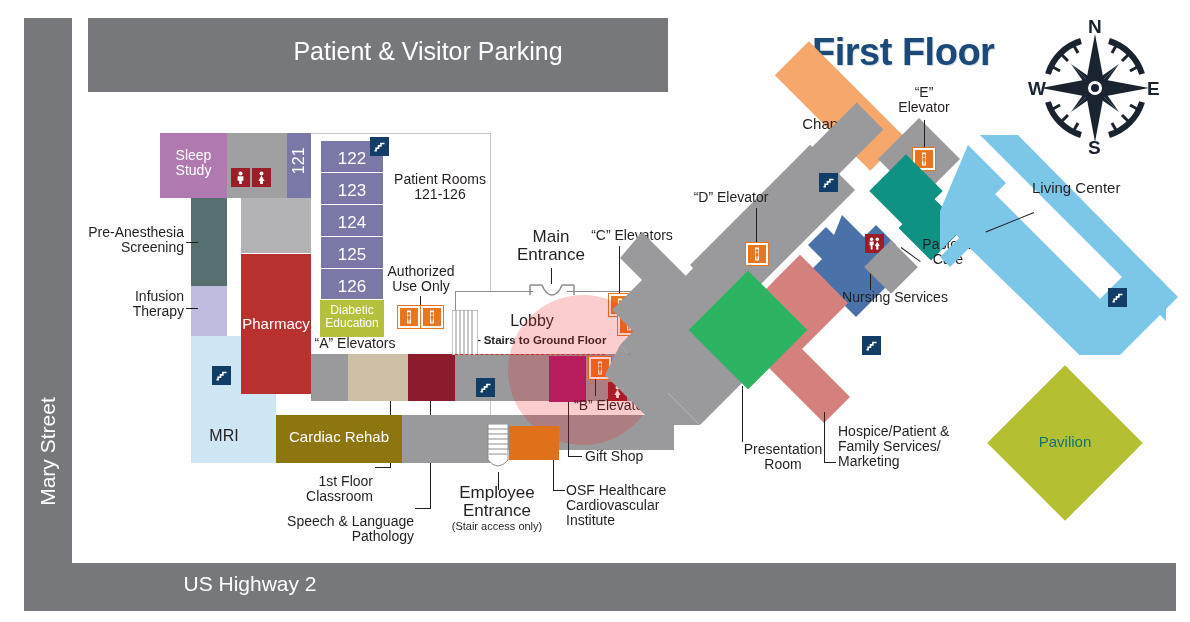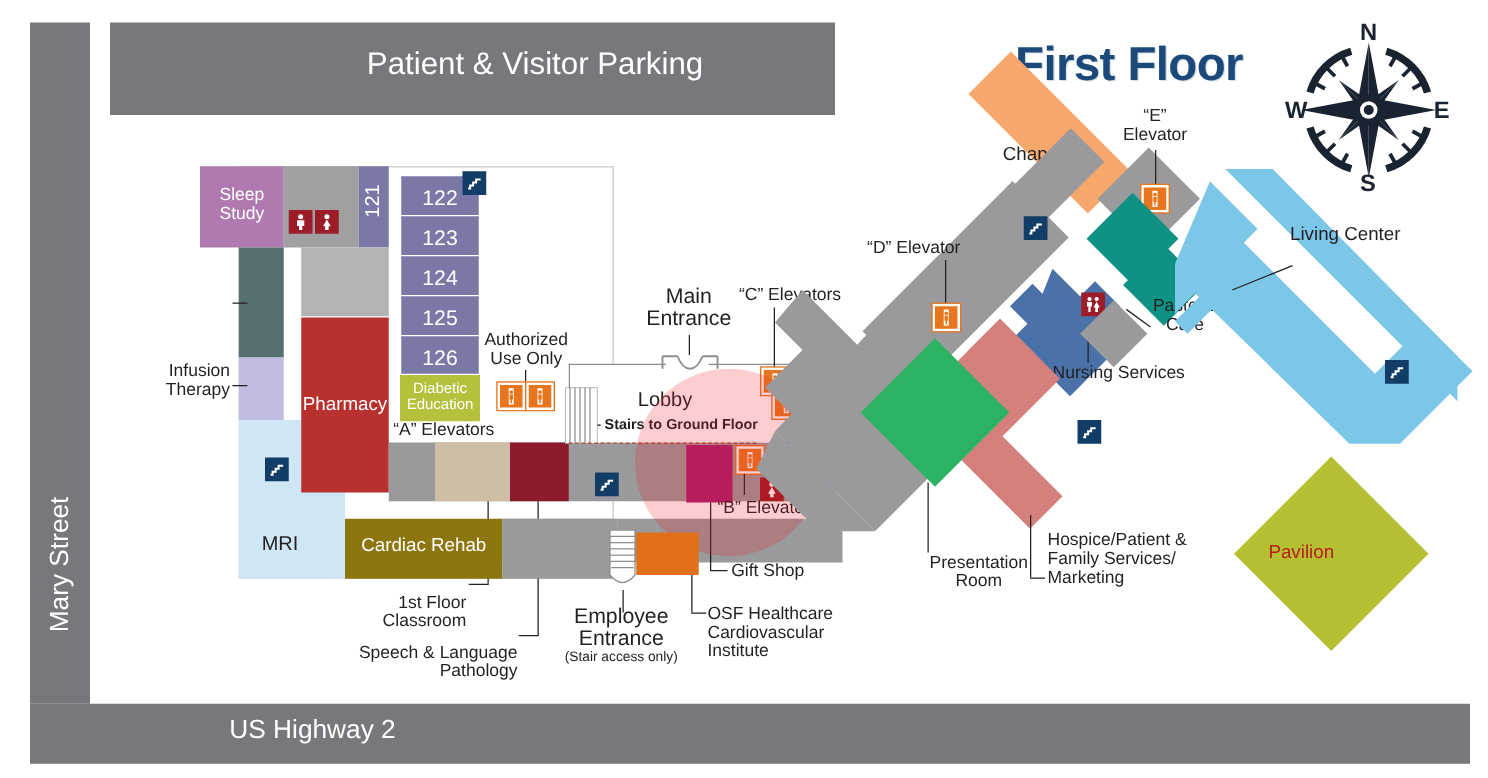--- a/index.html
+++ b/index.html
@@ -125,20 +125,22 @@
   </div>
   <div class="ico ico-rest" style="left:252px;top:168px;">
     <svg width="11" height="13" viewBox="0 0 11 13">
         <circle cx="5.5" cy="2.4" r="2" fill="#fff"></circle>
         <path d="M5.5 4.6 L8.6 10h-6.2z" fill="#fff"></path>
         <rect x="4.1" y="9.4" width="2.8" height="3.6" fill="#fff"></rect>
       </svg>
   </div>
 
   <div class="shape" style="left:191px;top:198px;width:36px;height:88px;background:#56706f;"></div>
+  <div class="lbl r" style="left:68px;top:225px;width:116px;font-size:14px;">Pre-Anesthesia
+Screening</div>
   <div class="leader h" style="left:186px;top:242px;width:12px;"></div>
 
   <div class="shape" style="left:191px;top:286px;width:36px;height:50px;background:#c0bcdf;"></div>
   <div class="lbl r" style="left:78px;top:289px;width:106px;font-size:14px;">Infusion
 Therapy</div>
   <div class="leader h" style="left:186px;top:308px;width:12px;"></div>
 
   <div class="shape" style="left:191px;top:336px;width:85px;height:127px;background:#cfe7f5;"></div>
   <div class="lbl c" style="left:196px;top:427px;width:56px;font-size:16px;">MRI</div>
   <div class="ico ico-stair" style="left:212px;top:366px;">
@@ -155,20 +157,22 @@
   <div class="shape" style="left:320px;top:140px;width:64px;height:160px;background:#7a78a6;border:1px solid #fff;"></div>
   <div class="shape" style="left:320px;top:172px;width:64px;height:1px;background:#fff;"></div>
   <div class="shape" style="left:320px;top:204px;width:64px;height:1px;background:#fff;"></div>
   <div class="shape" style="left:320px;top:236px;width:64px;height:1px;background:#fff;"></div>
   <div class="shape" style="left:320px;top:268px;width:64px;height:1px;background:#fff;"></div>
   <div class="wlbl" style="left:320px;top:150px;width:64px;font-size:17px;">122</div>
   <div class="wlbl" style="left:320px;top:182px;width:64px;font-size:17px;">123</div>
   <div class="wlbl" style="left:320px;top:214px;width:64px;font-size:17px;">124</div>
   <div class="wlbl" style="left:320px;top:246px;width:64px;font-size:17px;">125</div>
   <div class="wlbl" style="left:320px;top:278px;width:64px;font-size:17px;">126</div>
+  <div class="lbl c" style="left:388px;top:172px;width:104px;font-size:14px;">Patient Rooms
+121-126</div>
   <div class="ico ico-stair" style="left:370px;top:137px;">
     <svg width="13" height="13" viewBox="0 0 13 13">
         <path d="M1.5 11.5h2.4v-2.4h2.4v-2.4h2.4v-2.4h2.8v-1.6h-4.4v2.4h-2.4v2.4h-2.4v2.4h-0.8z" fill="#fff"></path>
       </svg>
   </div>
 
   <div class="shape" style="left:320px;top:300px;width:64px;height:37px;background:#b5c13c;"></div>
   <div class="wlbl" style="left:318px;top:304px;width:68px;font-size:12px;">Diabetic
 Education</div>
 
@@ -441,15 +445,15 @@
       </svg>
   </div>
   <div class="shape" style="left:855px;top:330px;width:34px;height:34px;background:#9a9a9c;transform:rotate(45deg);transform-origin:center;z-index:-1;"></div>
 
   <div class="shape" style="left:706px;top:288px;width:84px;height:84px;background:#2cb463;transform:rotate(45deg);transform-origin:center;"></div>
   <div class="leader v" style="left:742px;top:386px;height:56px;"></div>
   <div class="lbl c" style="left:732px;top:442px;width:102px;font-size:14px;">Presentation
 Room</div>
 
   <div class="shape" style="left:1010px;top:388px;width:110px;height:110px;background:#b5bf32;transform:rotate(45deg);transform-origin:center;"></div>
-  <div class="lbl c" style="left:1001px;top:434px;width:80px;font-size:15px;color:#b91c1c;">Pavilion</div>
+  <div class="lbl c" style="left:1025px;top:434px;width:80px;font-size:15px;color:#0f766e;">Pavilion</div>
 
 </div>
 
 </body></html>

